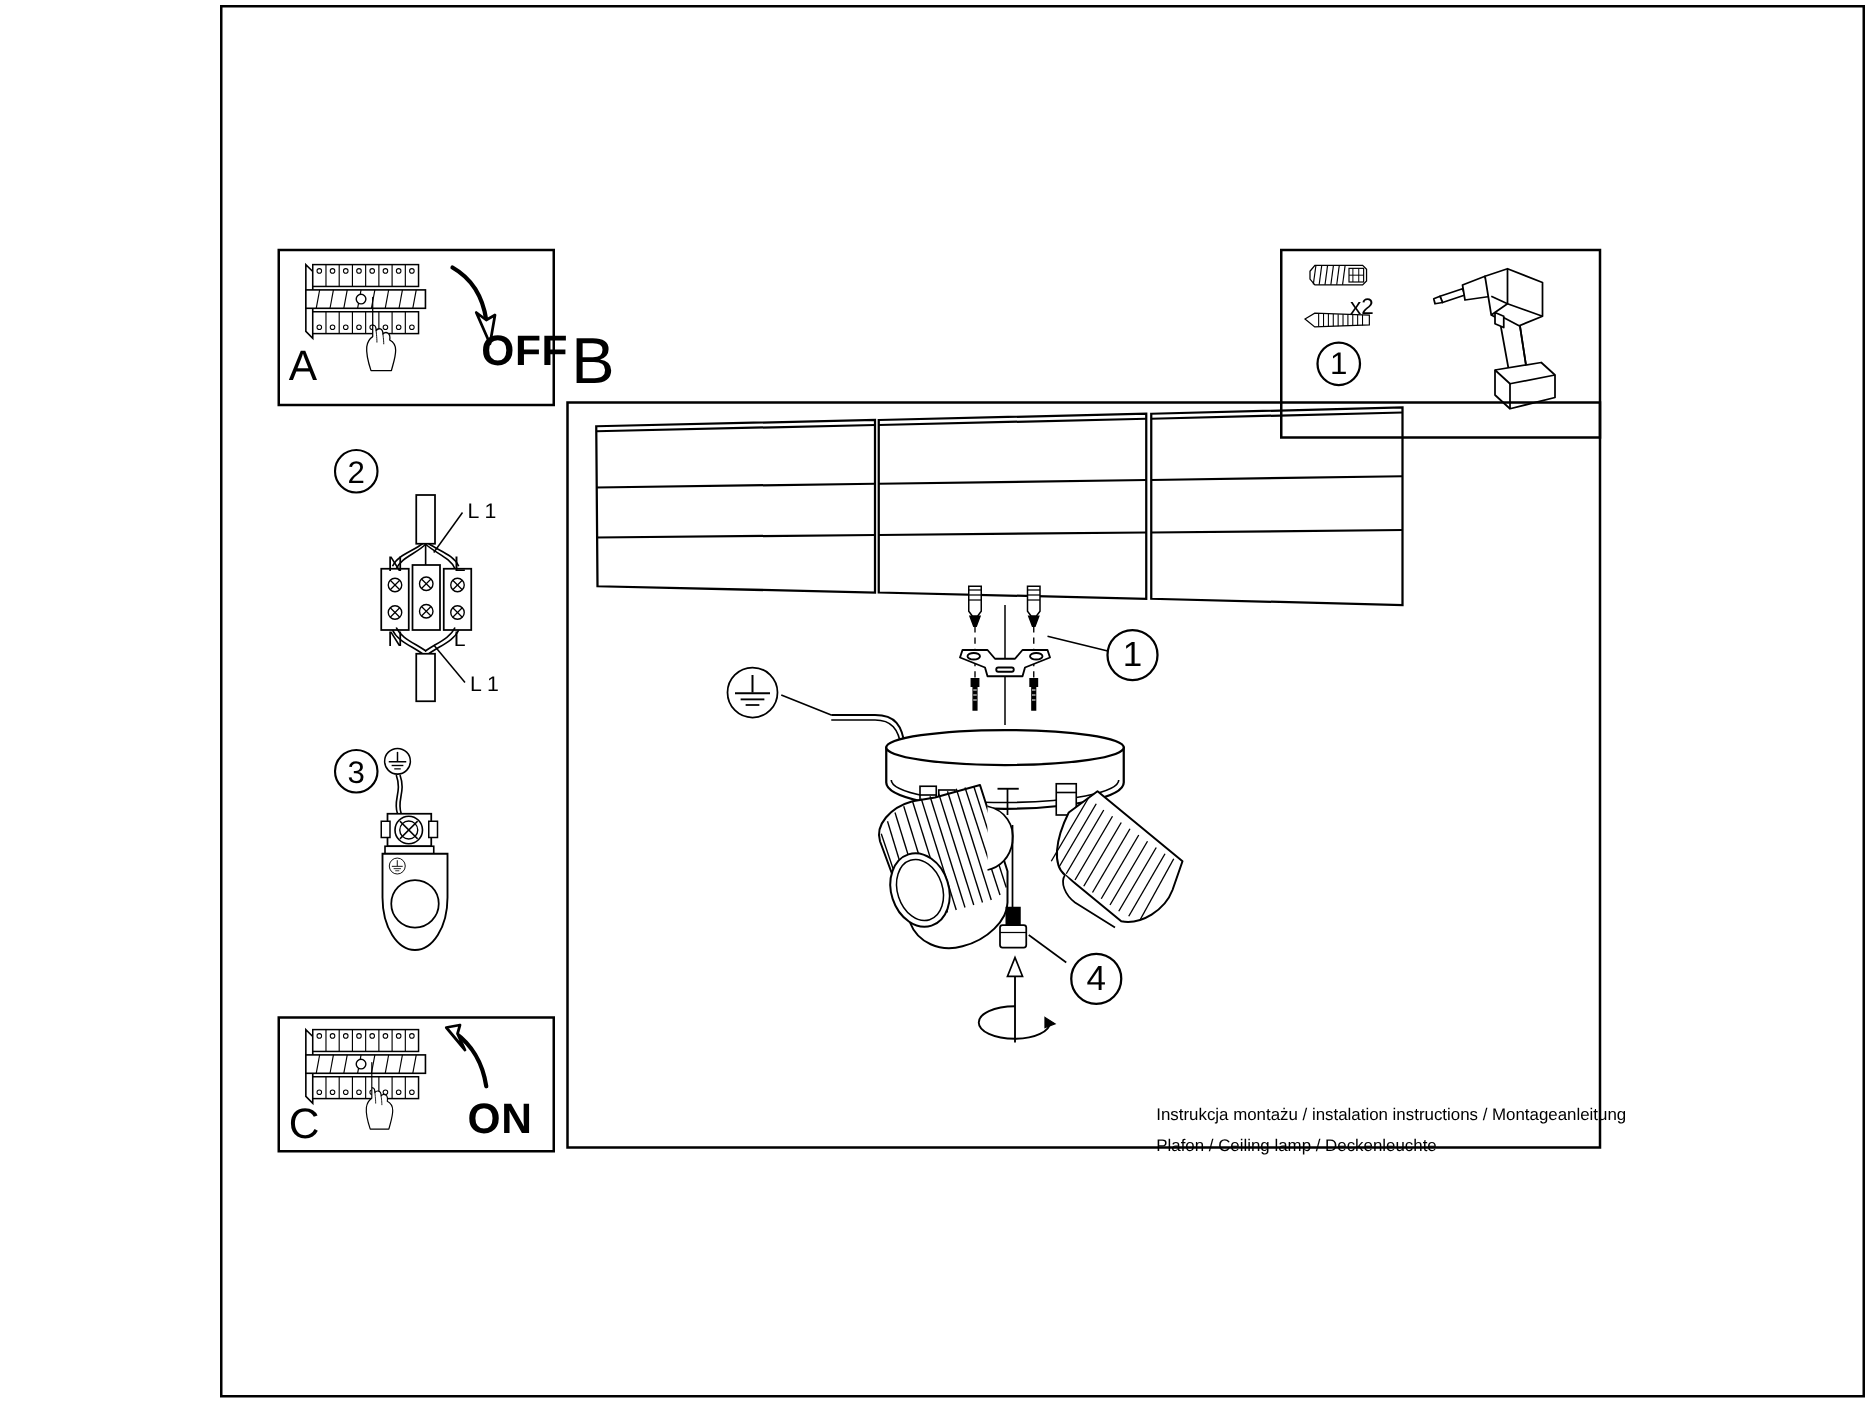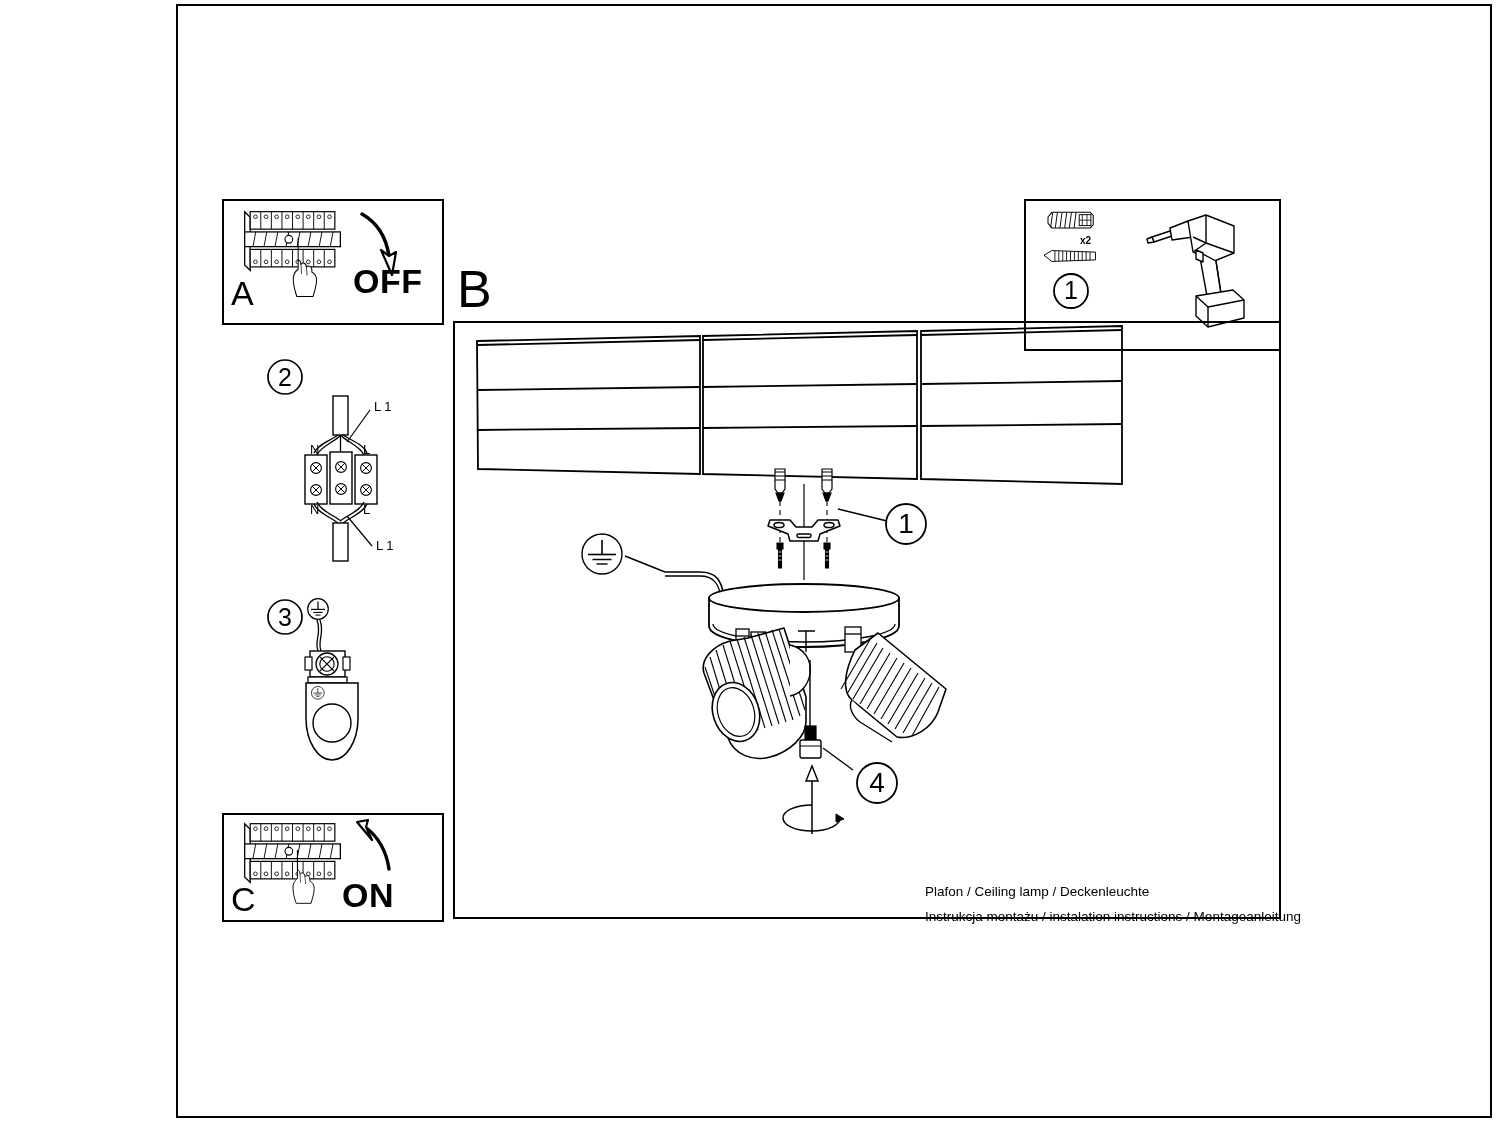--- a/index.html
+++ b/index.html
@@ -38,23 +38,23 @@
   }
   .lbl {
     position: absolute;
     font-family: "Liberation Sans", sans-serif;
     color: #000;
     white-space: nowrap;
     line-height: 1;
   }
   .lbl-big-letter { font-size: 34px; font-weight: 400; }
   .lbl-B { font-size: 52px; font-weight: 400; }
-  .lbl-state { font-size: 34px; font-weight: 700; letter-spacing: 0.5px; }
-  .lbl-wire { font-size: 13px; font-weight: 400; }
-  .lbl-qty { font-size: 10px; font-weight: 700; }
+  .lbl-state { font-size: 34px; font-weight: 700; letter-spacing: 0.5px; margin-left: 32px; }
+  .lbl-wire { font-size: 17px; font-weight: 400; }
+  .lbl-qty { font-size: 18px; font-weight: 400; }
   .caption {
     position: absolute;
     font-family: "Liberation Sans", sans-serif;
     font-size: 13.5px;
     line-height: 1.85;
     color: #000;
     white-space: nowrap;
   }
 </style>
 </head>
@@ -508,17 +508,17 @@
   <div class="lbl lbl-qty" style="left:1080px; top:236px;">x2</div>
 
   <div class="lbl lbl-wire" style="left:310px; top:443px;">N</div>
   <div class="lbl lbl-wire" style="left:363px; top:443px;">L</div>
   <div class="lbl lbl-wire" style="left:374px; top:400px;">L 1</div>
   <div class="lbl lbl-wire" style="left:310px; top:503px;">N</div>
   <div class="lbl lbl-wire" style="left:363px; top:503px;">L</div>
   <div class="lbl lbl-wire" style="left:376px; top:539px;">L 1</div>
 
   <div class="caption" style="left:925px; top:880px;">
+    <div>Instrukcja montażu / instalation instructions / Montageanleitung</div>
     <div>Plafon / Ceiling lamp / Deckenleuchte</div>
-    <div>Instrukcja montażu / instalation instructions / Montageanleitung</div>
   </div>
 
 </div>
 
 </body></html>

